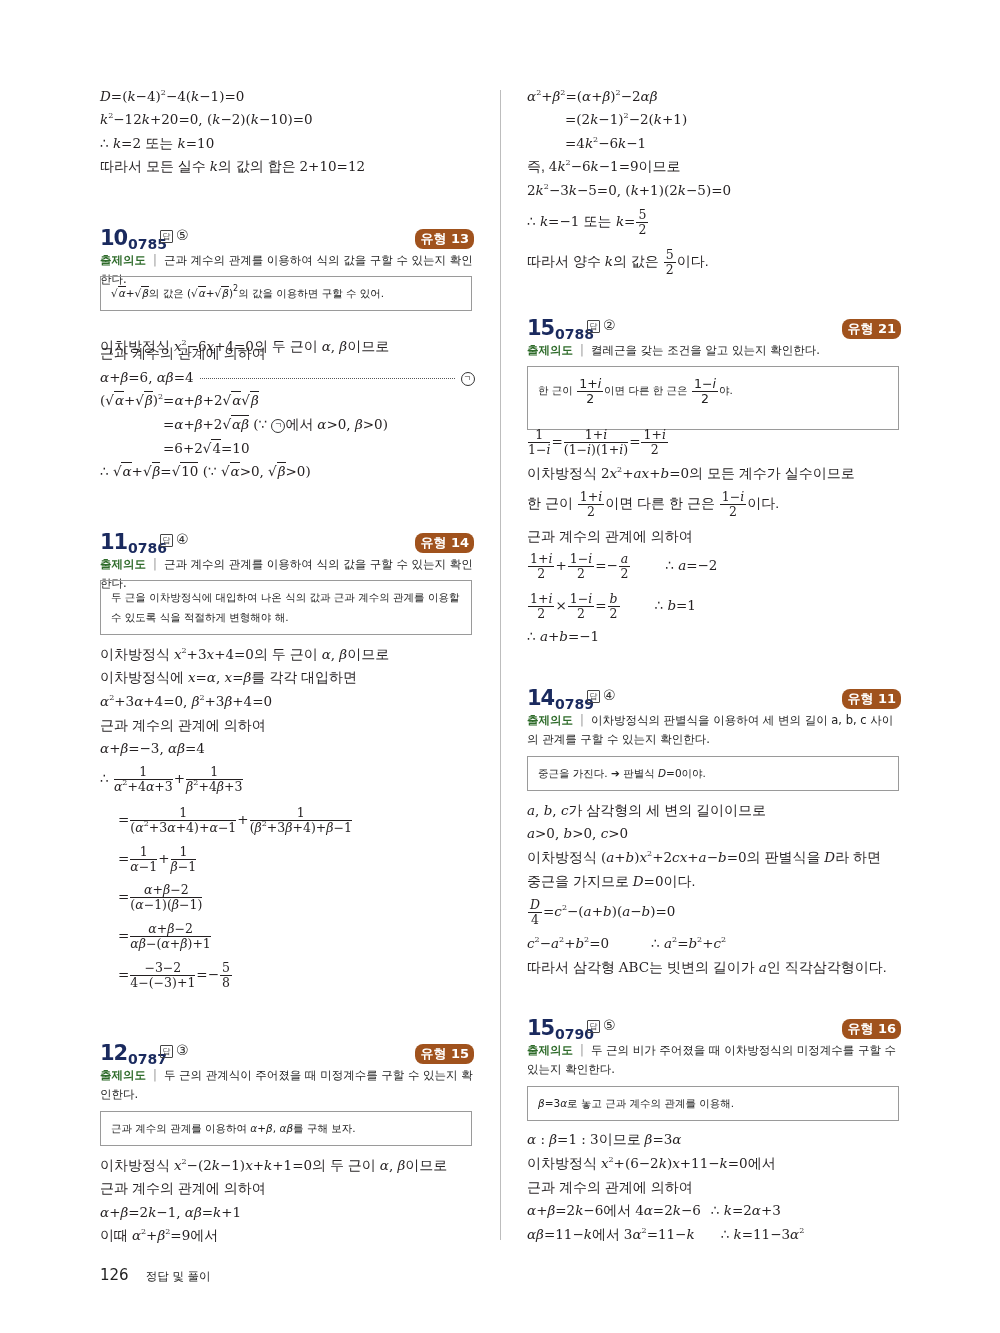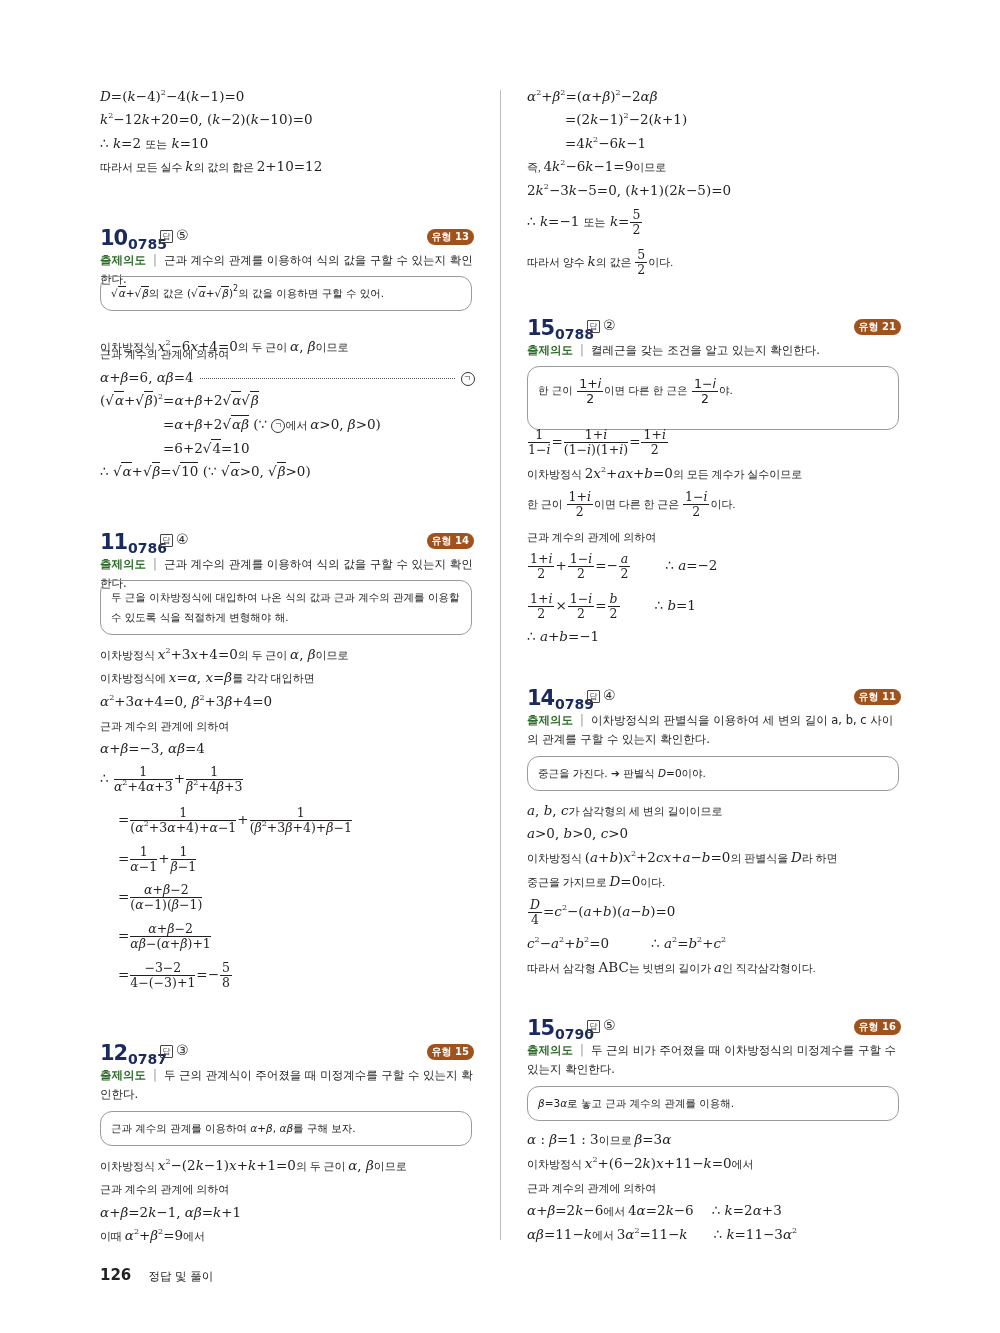--- a/index.html
+++ b/index.html
@@ -3,41 +3,41 @@
 <meta charset="utf-8">
 <style>
   html, body { margin:0; padding:0; background:#fff; }
   body { width:1000px; height:1333px; position:relative; overflow:hidden;
          font-family:"DejaVu Serif", serif; color:#231f20; }
   .col { position:absolute; top:0; }
   .left { left:100px; width:374px; }
   .right { left:527px; width:374px; }
   .divider { position:absolute; left:500px; top:90px; width:1px; height:1150px; background:#bdbdbd; }
   .line { position:absolute; left:0; font-size:13.5px; white-space:nowrap; line-height:20px; }
-  .line .k { font-family:Liberation Serif, serif; font-size:11px;text-align:center; }
+  .line .k { font-family:Liberation Sans, sans-serif; font-size:14px;text-align:center; }
   i { font-style:italic; }
   sup { font-size:8px; vertical-align:6px; line-height:0; }
   .hdr { position:absolute; left:0; width:374px; height:26px; }
   .qnum { position:absolute; left:0; top:0; font-family:"DejaVu Sans", sans-serif; font-weight:bold; font-size:21px; color:#1a2a5e; letter-spacing:-1px; }
   .qcode { position:absolute; left:28px; top:10px; font-family:"DejaVu Sans", sans-serif; font-weight:bold; font-size:14px; color:#1a2a5e; }
   .ans-icon { position:absolute; left:60px; top:4px; width:11px; height:11px; border:1.5px solid #444; border-radius:1px; font-family:"DejaVu Sans", sans-serif; font-size:8px; line-height:11px; text-align:center; color:#444; }
   .ans { position:absolute; left:76px; top:1px; font-family:"DejaVu Sans", sans-serif; font-size:14px; color:#333; }
-  .badge { position:absolute; right:0; top:3px; background:#a0521d; color:#fff; font-family:"DejaVu Sans", sans-serif; font-weight:bold; font-size:10px; padding:1px 5px; border-radius:8px; }
+  .badge { position:absolute; right:0; top:3px; background:#a0521d; color:#fff; font-family:"DejaVu Sans", sans-serif; font-weight:bold; font-size:13px; padding:1px 5px; border-radius:8px; }
   .intent { position:absolute; left:0; width:374px; font-family:"DejaVu Sans", sans-serif; font-size:11.5px; line-height:19px; color:#222; }
   .intent .lbl { color:#2e6b2a; font-weight:bold; }
   .intent .bar { color:#999; margin:0 7px; }
-  .hint { position:absolute; left:0; width:372px; border:1px solid #9a9a9a; border-radius:12px; font-family:"DejaVu Sans", sans-serif; font-size:10.5px; line-height:20px; color:#222; padding:6px 10px; box-sizing:border-box; }
+  .hint { position:absolute; left:0; width:372px; border:1px solid #9a9a9a; border-radius:0; font-family:"DejaVu Sans", sans-serif; font-size:10.5px; line-height:20px; color:#222; padding:6px 10px; box-sizing:border-box; }
   .frac { display:inline-block; vertical-align:middle; text-align:center; margin:0 1px; }
   .frac > span { display:block; line-height:14px; font-size:12.5px; }
   .frac > span.n { border-bottom:1px solid #231f20; padding:0 2px; }
   .sqrt { border-top:1px solid #231f20; padding-left:1px; }
   .dots { display:inline-block; width:255px; border-bottom:1px dotted #555; margin:0 6px; vertical-align:3px; }
   .circ { display:inline-block; width:12px; height:12px; border:1px solid #333; border-radius:50%; font-size:8px; line-height:12px; text-align:center; vertical-align:1px; font-family:"DejaVu Sans", sans-serif; }
   .footer { position:absolute; top:1265px; left:100px; font-family:"DejaVu Sans", sans-serif; }
-  .footer .pg { font-weight:bold; font-size:15px; color:#222; }
+  .footer .pg { font-weight:normal; font-size:15px; color:#222; }
   .footer .pt { font-size:11.5px; margin-left:12px; color:#222; }
 </style>
 </head>
 <body>
 
 <div class="divider"></div>
 
 <div class="col left">
   <div class="line" style="top:86px"><i>D</i>=(<i>k</i>−4)<sup>2</sup>−4(<i>k</i>−1)=0</div>
   <div class="line" style="top:109px"><i>k</i><sup>2</sup>−12<i>k</i>+20=0, (<i>k</i>−2)(<i>k</i>−10)=0</div>
@@ -151,20 +151,20 @@
     <span class="ans-icon">답</span>
     <span class="ans">⑤</span>
     <span class="badge">유형 16</span>
   </div>
   <div class="intent" style="top:1041px"><span class="lbl">출제의도</span><span class="bar">|</span><span>두 근의 비가 주어졌을 때 이차방정식의 미정계수를 구할 수 있는지 확인한다.</span></div>
   <div class="hint" style="top:1086px;height:35px"><i>β</i>=3<i>α</i>로 놓고 근과 계수의 관계를 이용해.</div>
 
   <div class="line" style="top:1129px"><i>α</i> : <i>β</i>=1 : 3<span class="k">이므로 </span><i>β</i>=3<i>α</i></div>
   <div class="line" style="top:1153px"><span class="k">이차방정식 </span><i>x</i><sup>2</sup>+(6−2<i>k</i>)<i>x</i>+11−<i>k</i>=0<span class="k">에서</span></div>
   <div class="line" style="top:1177px"><span class="k">근과 계수의 관계에 의하여</span></div>
-  <div class="line" style="top:1200px"><i>α</i>+<i>β</i>=2<i>k</i>−6<span class="k">에서 </span>4<i>α</i>=2<i>k</i>−6<span style="margin-left:18px">∴ <i>k</i>=2<i>α</i>+3</span></div>
+  <div class="line" style="top:1200px"><i>α</i>+<i>β</i>=2<i>k</i>−6<span class="k">에서 </span>4<i>α</i>=2<i>k</i>−6<span style="margin-left:10px">∴ <i>k</i>=2<i>α</i>+3</span></div>
   <div class="line" style="top:1224px"><i>αβ</i>=11−<i>k</i><span class="k">에서 </span>3<i>α</i><sup>2</sup>=11−<i>k</i><span style="margin-left:26px">∴ <i>k</i>=11−3<i>α</i><sup>2</sup></span></div>
 </div>
 
 <div class="footer">
   <span class="pg">126</span>
   <span class="pt">정답 및 풀이</span>
 </div>
 
 </body></html>

